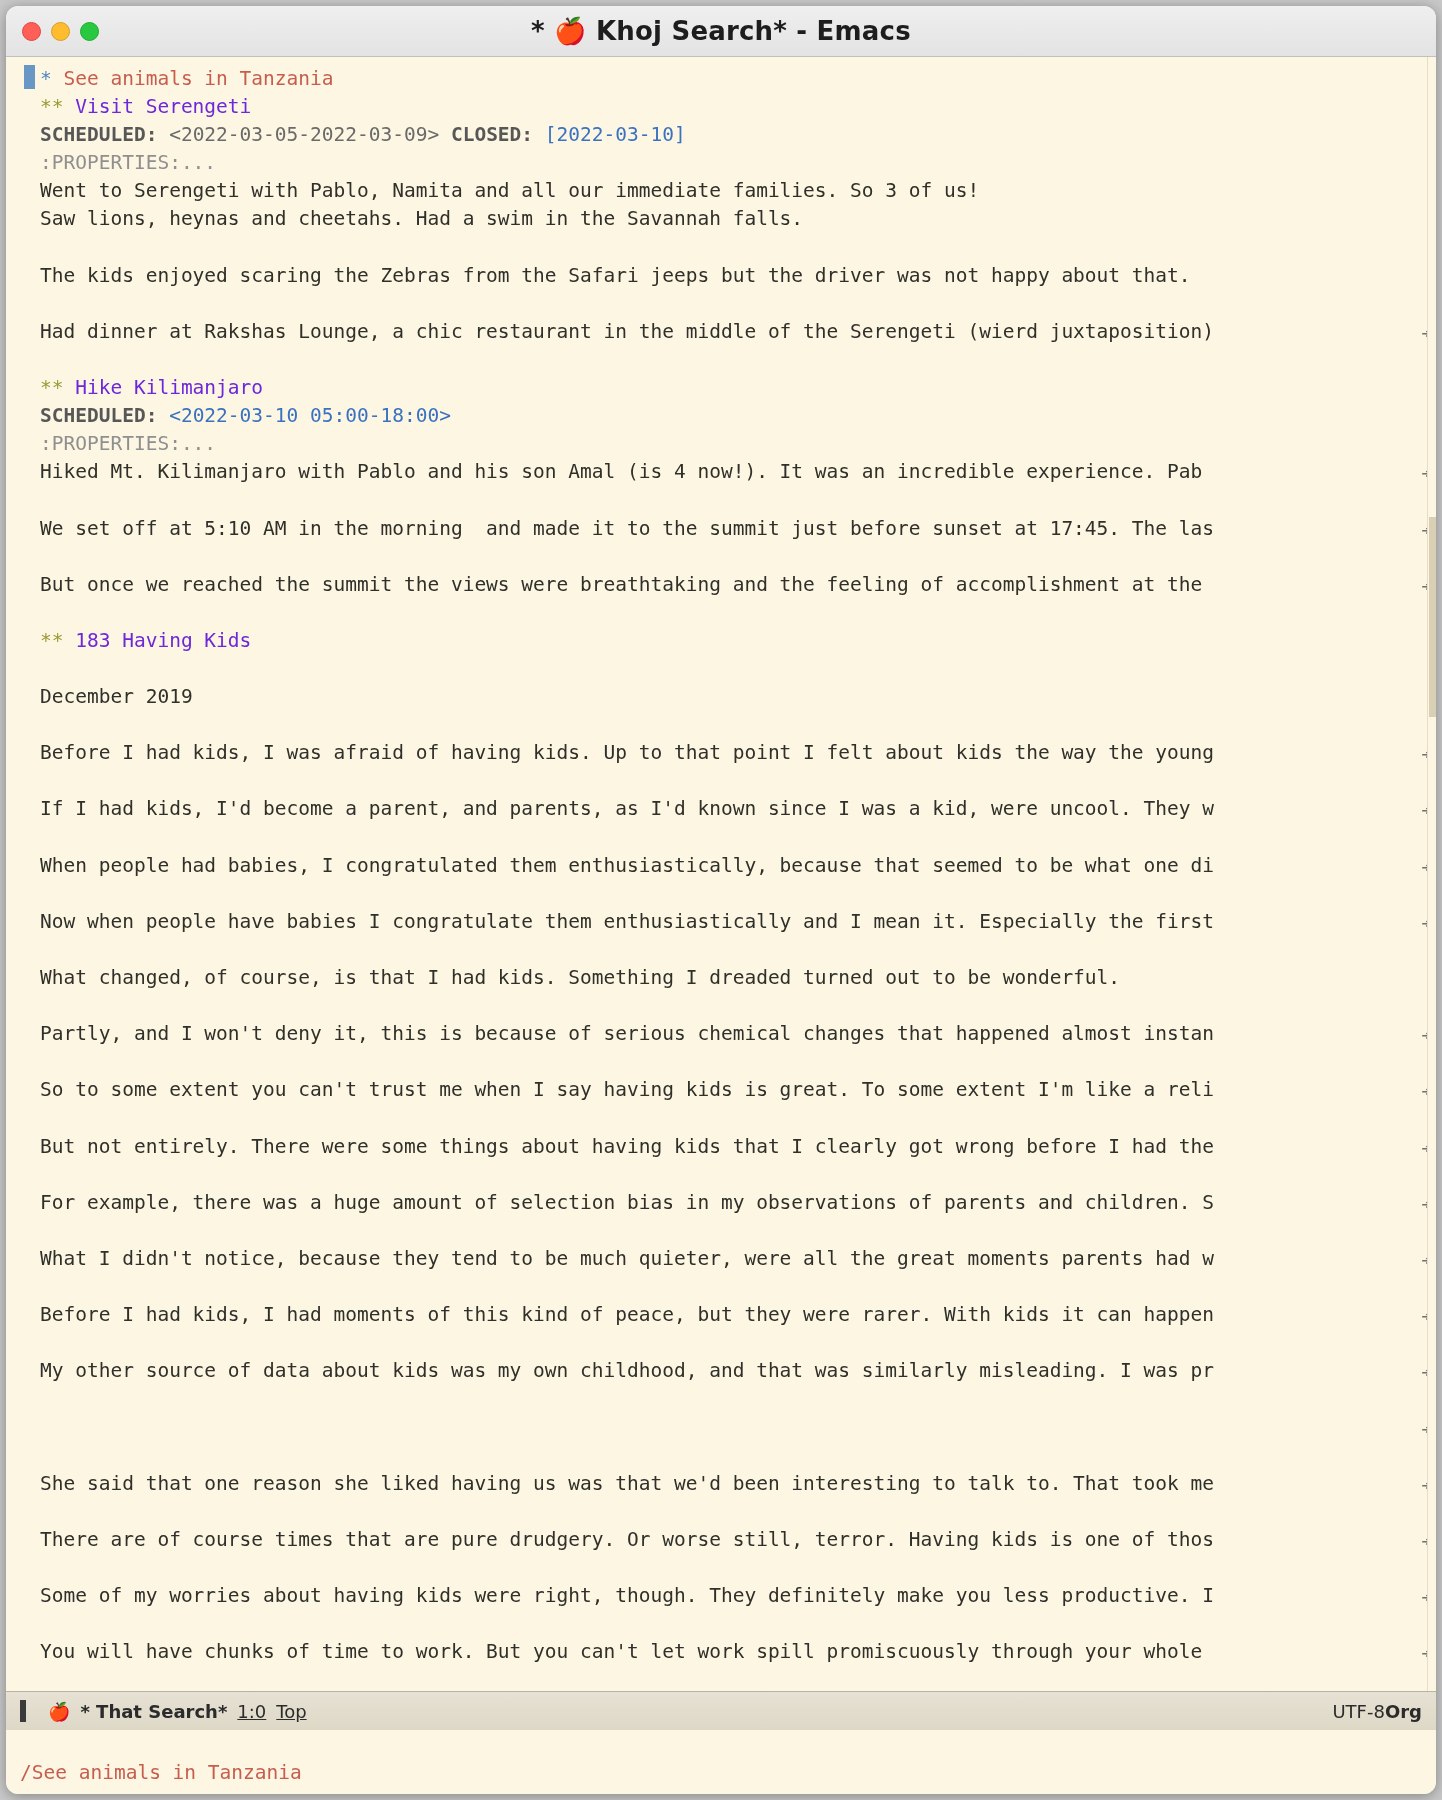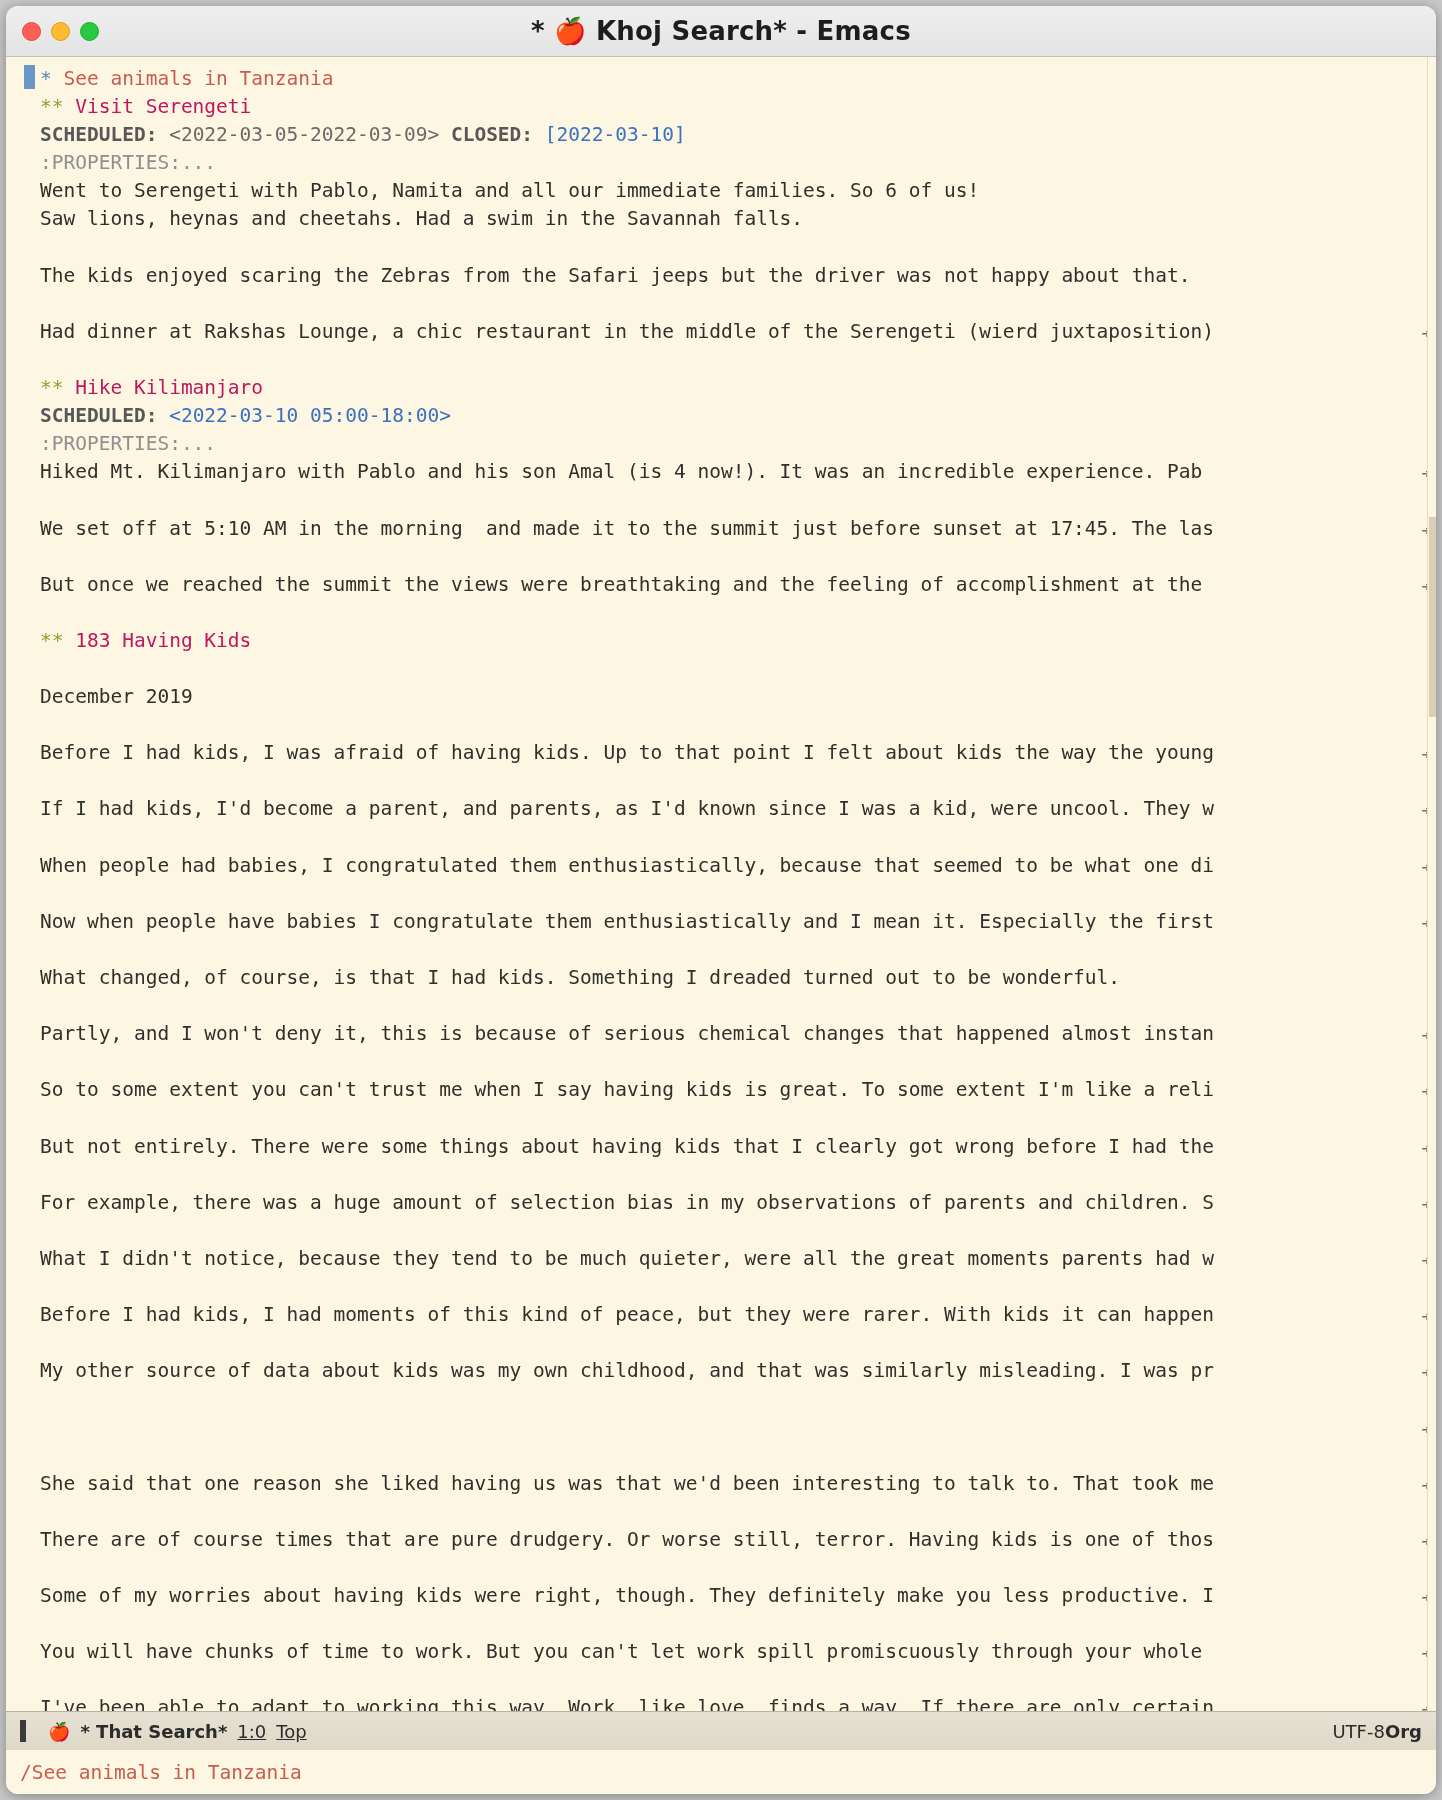--- a/index.html
+++ b/index.html
@@ -76,21 +76,21 @@
   }
   .bufline {
     white-space: pre;
     padding-left: 34px;
     height: 28.1px;
     overflow: hidden;
     position: relative;
   }
   .blank { height: 28.1px; }
   .h1 { color: #c75e4d; }
-  .h2 { color: #be185d; }
+  .h2 { color: #6d28d9; }
   .stars { color: #4d86c0; }
   .stars2 { color: #9a9a33; }
   .kw { color: #575757; font-weight: bold; margin-top: 18px; }
   .ts { color: #6a6a6a; }
   .tslink { color: #3a72c0; }
   .tsblue { color: #3a72c0; }
   .props { color: #8f8f8f; }
   .cursor-block {
     position: absolute;
     left: 18px;
@@ -164,20 +164,21 @@
     flex: 0 0 44px;
     height: 44px;
     background: #fdf6e3;
     display: flex;
     align-items: center;
     padding-left: 14px;
     font-size: 19.5px;
     color: #c75e4d;
     border-bottom-left-radius: 12px;
     border-bottom-right-radius: 12px;
+    margin-top: 20px;
   }
 </style>
 </head>
 <body>
 
 <div class="window">
 
   <div class="titlebar">
     <div class="traffic">
       <span class="dot red"></span>
@@ -189,21 +190,21 @@
     </div>
   </div>
 
   <div class="buffer">
     <div class="cursor-block"></div>
     <div id="lines-container">
         <div class="bufline"><span class="stars">*</span><span class="h1"> See animals in Tanzania</span></div>
         <div class="bufline"><span class="stars2">**</span><span class="h2"> Visit Serengeti</span></div>
         <div class="bufline"><span class="kw">SCHEDULED:</span><span class="ts"> &lt;2022-03-05-2022-03-09&gt; </span><span class="kw">CLOSED:</span><span class="tslink"> [2022-03-10]</span></div>
         <div class="bufline"><span class="props">:PROPERTIES:...</span></div>
-        <div class="bufline"><span>Went to Serengeti with Pablo, Namita and all our immediate families. So 6 of us!</span></div>
+        <div class="bufline"><span>Went to Serengeti with Pablo, Namita and all our immediate families. So 3 of us!</span></div>
         <div class="bufline"><span>Saw lions, heynas and cheetahs. Had a swim in the Savannah falls.</span></div>
         <div class="bufline blank"><span></span></div>
         <div class="bufline"><span>The kids enjoyed scaring the Zebras from the Safari jeeps but the driver was not happy about that.</span></div>
         <div class="bufline blank"><span></span></div>
         <div class="bufline"><span>Had dinner at Rakshas Lounge, a chic restaurant in the middle of the Serengeti (wierd juxtaposition)</span><span class="contarrow">↠</span></div>
         <div class="bufline blank"><span></span></div>
         <div class="bufline"><span class="stars2">**</span><span class="h2"> Hike Kilimanjaro</span></div>
         <div class="bufline"><span class="kw">SCHEDULED:</span><span class="tsblue"> &lt;2022-03-10 05:00-18:00&gt;</span></div>
         <div class="bufline"><span class="props">:PROPERTIES:...</span></div>
         <div class="bufline"><span>Hiked Mt. Kilimanjaro with Pablo and his son Amal (is 4 now!). It was an incredible experience. Pab</span><span class="contarrow">↠</span></div>

